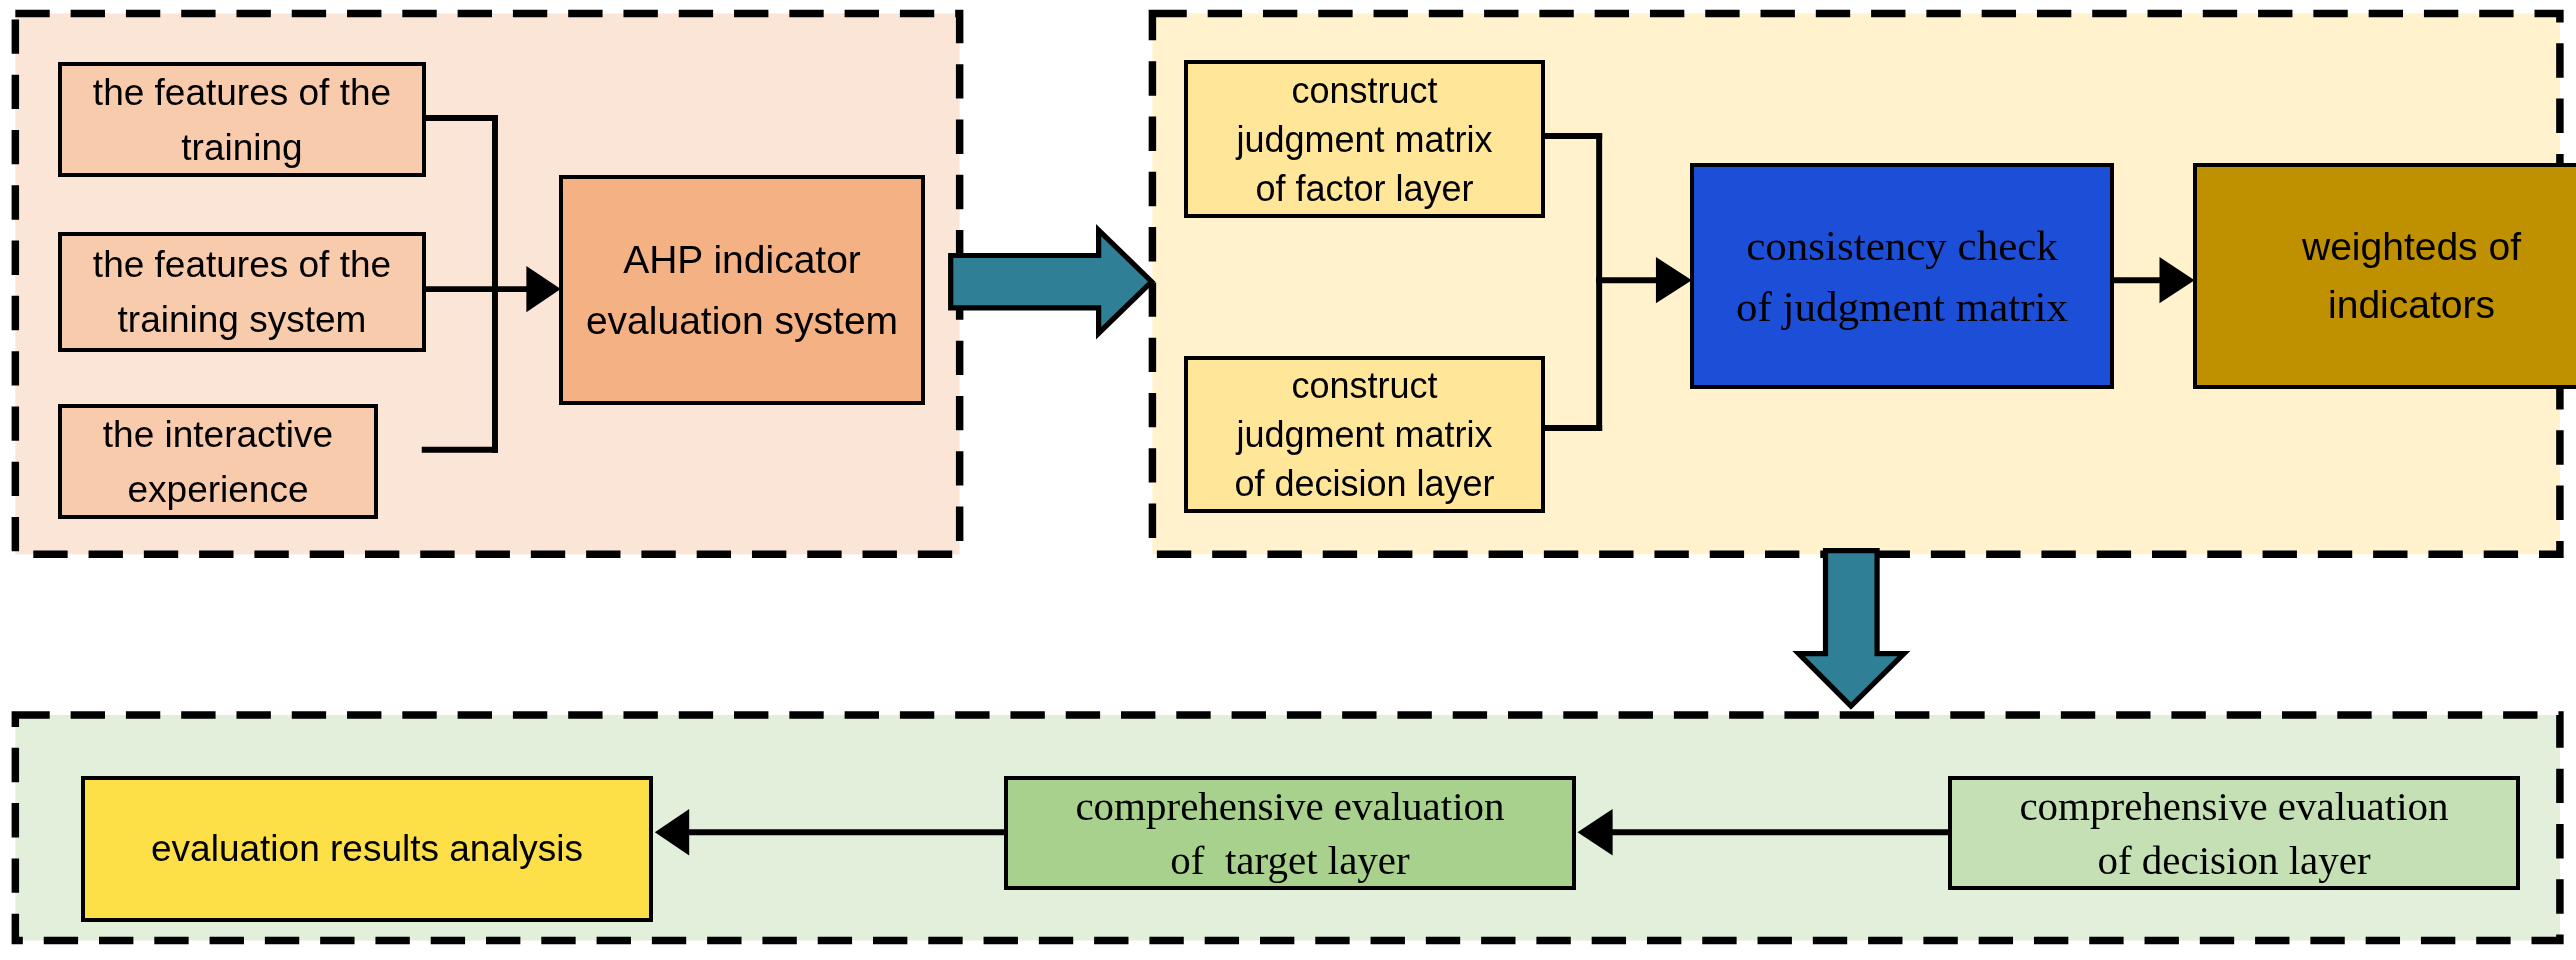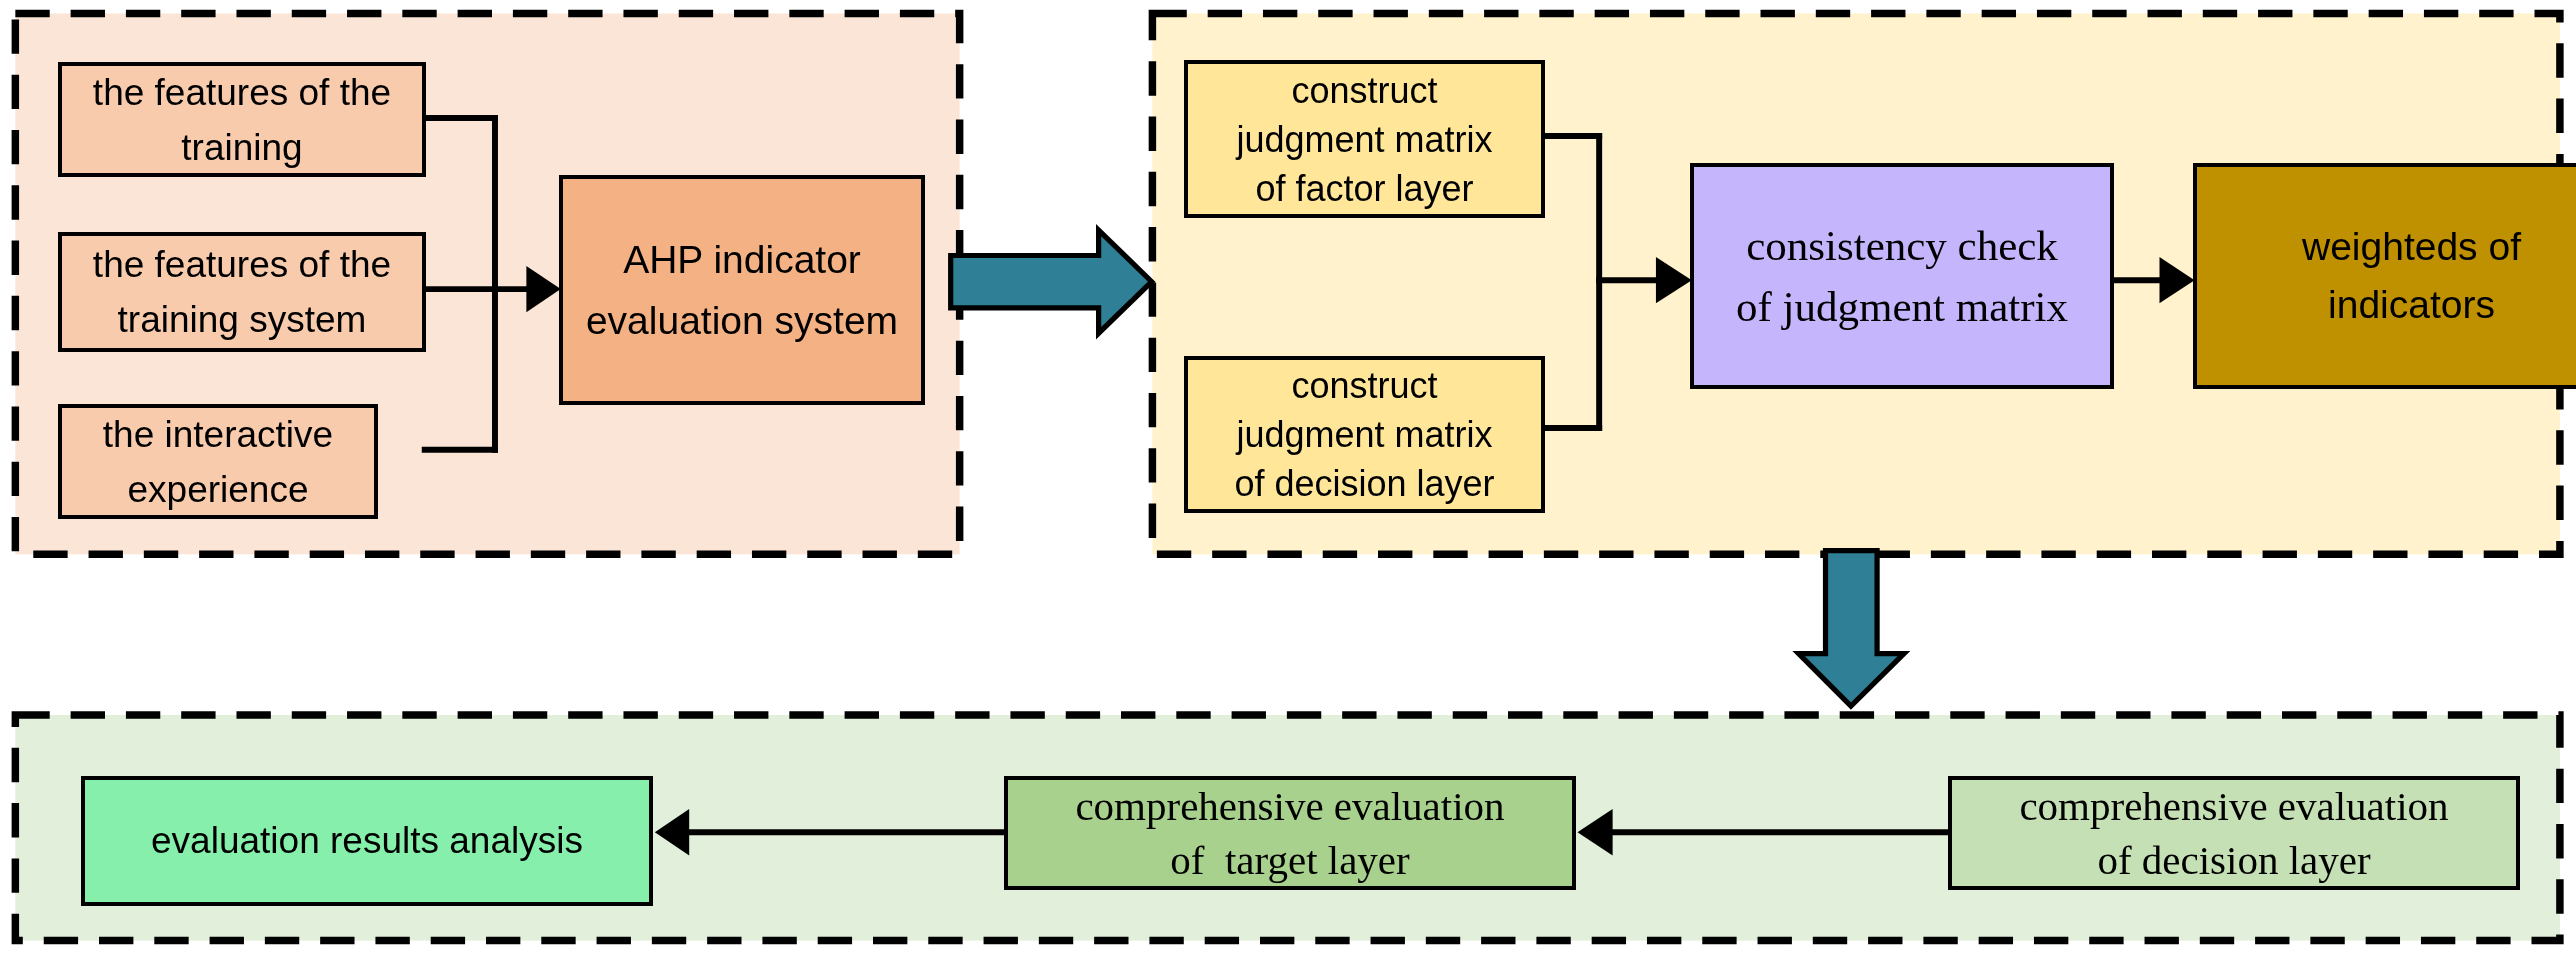--- a/index.html
+++ b/index.html
@@ -77,31 +77,31 @@
     <span class="ln">judgment matrix</span>
     <span class="ln">of factor layer</span>
   </div>
 
   <div class="box sans" style="left:1184px;top:356px;width:361px;height:157px;background:#ffe699;font-size:36px;line-height:49px;">
     <span class="ln">construct</span>
     <span class="ln">judgment matrix</span>
     <span class="ln">of decision layer</span>
   </div>
 
-  <div class="box serif" style="left:1690px;top:163px;width:424px;height:226px;background:#c4b5fd;font-size:43px;line-height:61px;">
+  <div class="box serif" style="left:1690px;top:163px;width:424px;height:226px;background:#1d4ed8;font-size:43px;line-height:61px;">
     <span class="ln">consistency check</span>
     <span class="ln">of judgment matrix</span>
   </div>
 
   <div class="box sans" style="left:2193px;top:163px;width:397px;height:226px;background:#bf9000;font-size:39px;line-height:58px;padding-left:40px;">
     <span class="ln">weighteds of</span>
     <span class="ln">indicators</span>
   </div>
 
-  <div class="box sans" style="left:81px;top:776px;width:572px;height:130px;background:#86efac;font-size:37px;line-height:48px;">
+  <div class="box sans" style="left:81px;top:776px;width:572px;height:146px;background:#fde047;font-size:37px;line-height:48px;">
     <span class="ln">evaluation results analysis</span>
   </div>
 
   <div class="box serif" style="left:1004px;top:776px;width:572px;height:114px;background:#a9d18e;font-size:41px;line-height:54px;">
     <span class="ln">comprehensive evaluation</span>
     <span class="ln">of  target layer</span>
   </div>
 
   <div class="box serif" style="left:1948px;top:776px;width:572px;height:114px;background:#c5e0b4;font-size:41px;line-height:54px;">
     <span class="ln">comprehensive evaluation</span>

